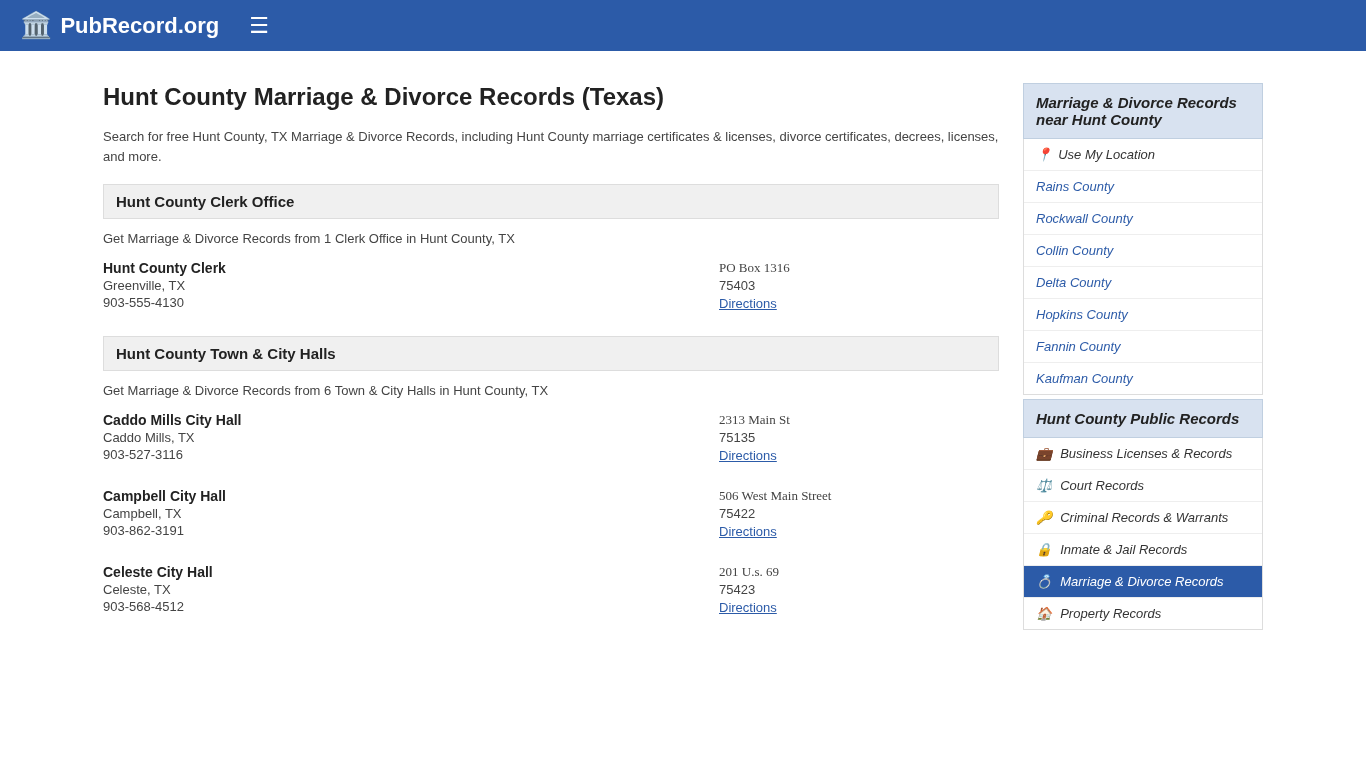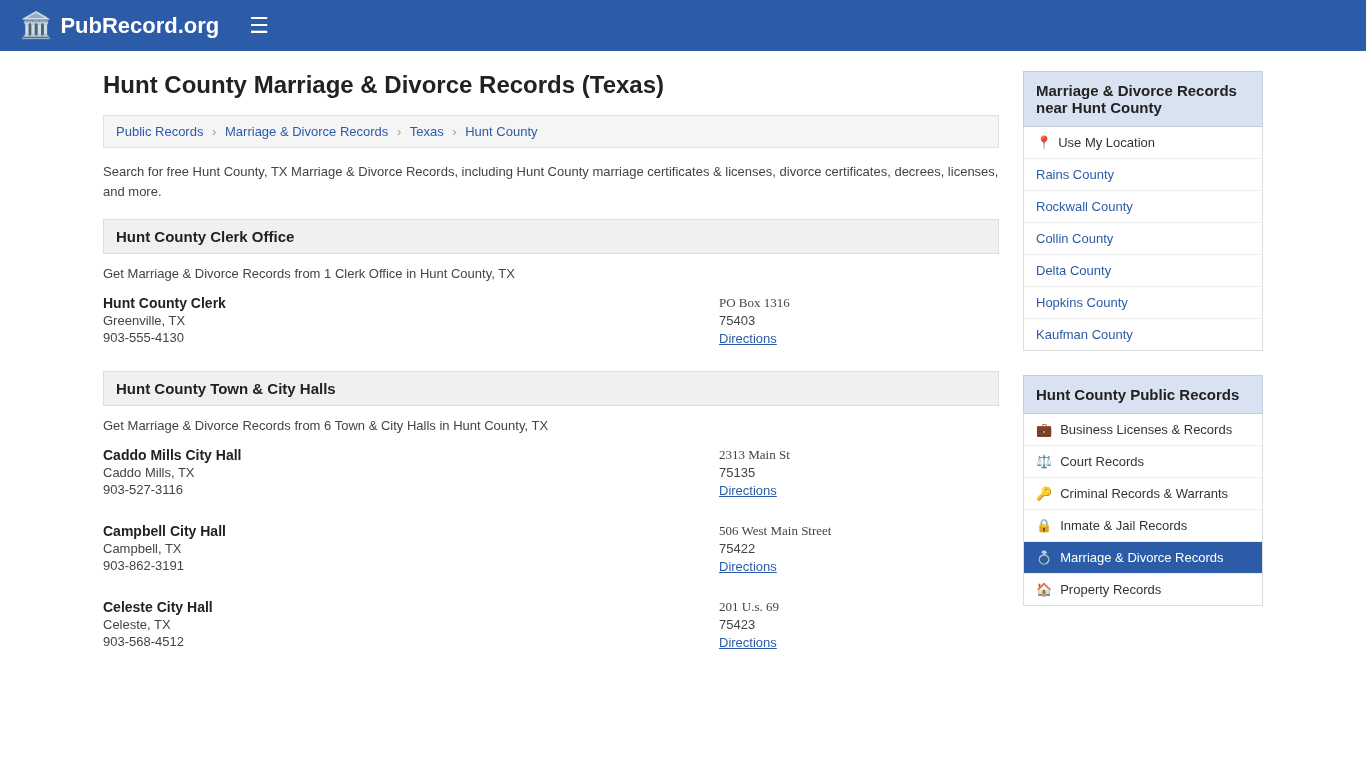--- a/index.html
+++ b/index.html
@@ -54,21 +54,21 @@
       color: #fff;
       font-size: 22px;
       cursor: pointer;
       margin-left: 10px;
     }
 
     
     .main-container {
       max-width: 1200px;
       margin: 0 auto;
-      padding: 20px 20px;
+      padding: 32px 20px;
       display: flex;
       gap: 24px;
     }
 
     
     .content {
       flex: 1;
     }
     .page-title {
       font-size: 24px;
@@ -157,21 +157,22 @@
       cursor: pointer;
       text-align: center;
     }
 
     
     .sidebar {
       width: 240px;
       flex-shrink: 0;
     }
     .sidebar-section {
-      margin-bottom: 24px;
+      margin-bottom: 4px;
+      font-style: italic;
     }
     .sidebar-title {
       background: #d8e2f0;
       padding: 10px 12px;
       font-size: 15px;
       font-weight: bold;
       color: #222;
       border: 1px solid #c0cfe0;
       margin-bottom: 0;
     }
@@ -241,29 +242,20 @@
       <span>☰</span>
     </button>
   </div>
 </header>
 
 <div class="main-container">
 
   <div class="content">
     <h1 class="page-title">Hunt County Marriage &amp; Divorce Records (Texas)</h1>
 
-    <div class="breadcrumb">
-      <a href="#">Public Records</a>
-      <span class="breadcrumb-sep">›</span>
-      <a href="#">Marriage &amp; Divorce Records</a>
-      <span class="breadcrumb-sep">›</span>
-      <a href="#">Texas</a>
-      <span class="breadcrumb-sep">›</span>
-      <a href="#">Hunt County</a>
-    </div>
 
     <p class="description">Search for free Hunt County, TX Marriage &amp; Divorce Records, including Hunt County marriage certificates &amp; licenses, divorce certificates, decrees, licenses, and more.</p>
 
     <div class="section-header">
       <span>Hunt County Clerk Office</span>
     </div>
     <p class="section-desc">Get Marriage &amp; Divorce Records from 1 Clerk Office in Hunt County, TX</p>
 
     <div class="record-entry">
       <div class="entry-row">
@@ -350,20 +342,23 @@
         <div class="sidebar-item">
           <span>Collin County</span>
         </div>
         <div class="sidebar-item">
           <span>Delta County</span>
         </div>
         <div class="sidebar-item">
           <span>Hopkins County</span>
         </div>
         <div class="sidebar-item">
+          <span>Fannin County</span>
+        </div>
+        <div class="sidebar-item">
           <span>Kaufman County</span>
         </div>
       </div>
     </div>
 
     <div class="sidebar-section">
       <div class="sidebar-records-title">Hunt County Public Records</div>
       <div class="sidebar-records-list">
         <div class="sidebar-record-item">
           <span class="rec-icon">💼</span>

